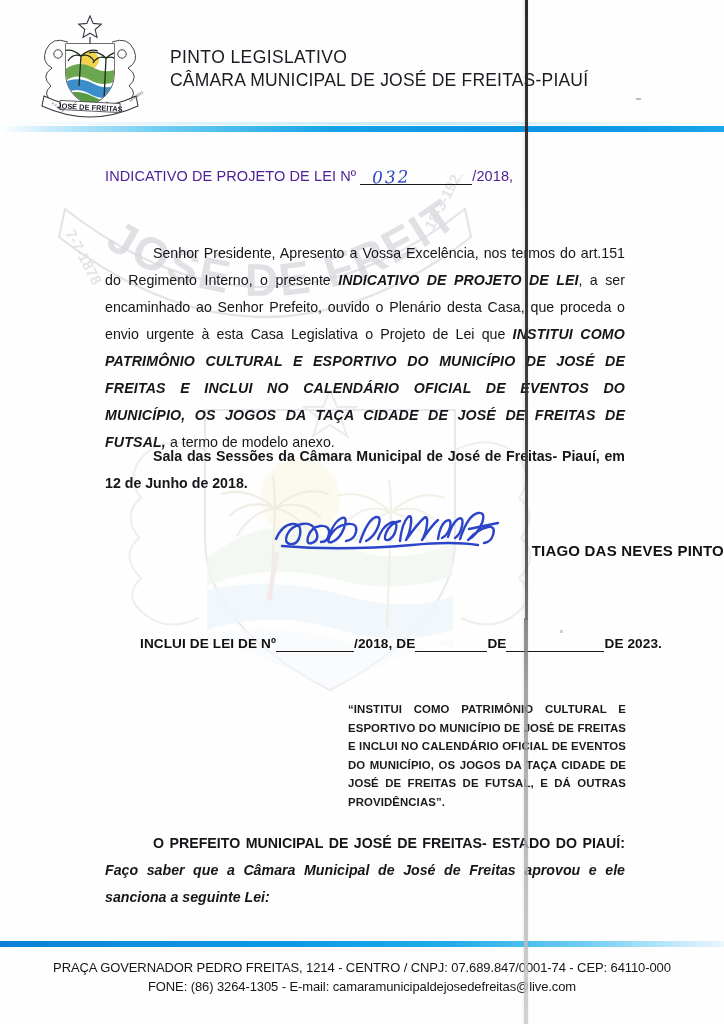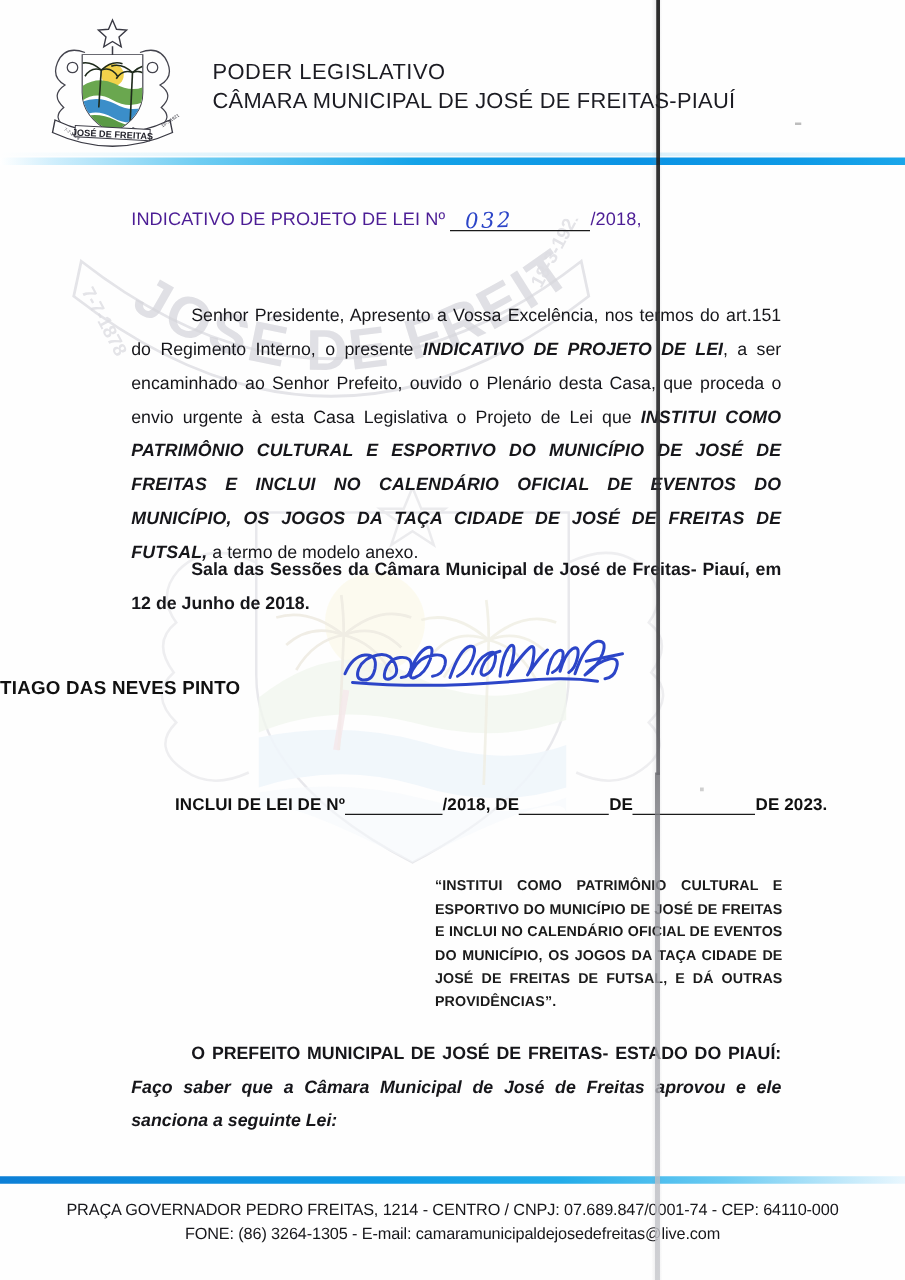--- a/index.html
+++ b/index.html
@@ -163,21 +163,21 @@
     font-weight: bold;
     letter-spacing: 0.15px;
   }
 
   
   .sign-block {
     position: absolute;
     left: 0;
     top: 540px;
     width: 724px;
-    text-align: left;
+    text-align: right;
     z-index: 7;
   }
   .sign-name {
     font-size: 15px;
     font-weight: bold;
     color: #111;
     letter-spacing: 0.2px;
     line-height: 21px;
   }
   .sign-role {
@@ -428,21 +428,21 @@
       </g>
 
       <path d="M10 82 Q56 104 102 82 L104 92 Q56 114 8 92 Z" fill="#ffffff" stroke="#3a3a44" stroke-width="1.1"></path>
       <path d="M26 88 L86 88 L86 97 L26 97 Z" fill="#ffffff" stroke="#3a3a44" stroke-width="0.8" transform="rotate(3 56 92)"></path>
       <text x="56" y="96" text-anchor="middle" font-family="'Liberation Sans', sans-serif" font-size="7.4" font-weight="bold" fill="#24242c" transform="rotate(3 56 94)">JOSÉ DE FREITAS</text>
       <text x="17" y="90" font-family="'Liberation Sans', sans-serif" font-size="3.6" fill="#3a3a44" transform="rotate(34 17 90)">7-7-1878</text>
       <text x="96" y="88" font-family="'Liberation Sans', sans-serif" font-size="3.6" fill="#3a3a44" transform="rotate(-34 96 88)">18-3-1921</text>
     </svg>
 
     <div class="header-titles">
-      <div class="header-line1">PODER LEGISLATIVO</div>
+      <div class="header-line1">PINTO LEGISLATIVO</div>
       <div class="header-line2">CÂMARA MUNICIPAL DE JOSÉ DE FREITAS-PIAUÍ</div>
     </div>
   </div>
 
   <div class="rule-top-faint"></div>
   <div class="rule-top"></div>
 
   <div class="content">
 
     <div class="doc-number-line">

